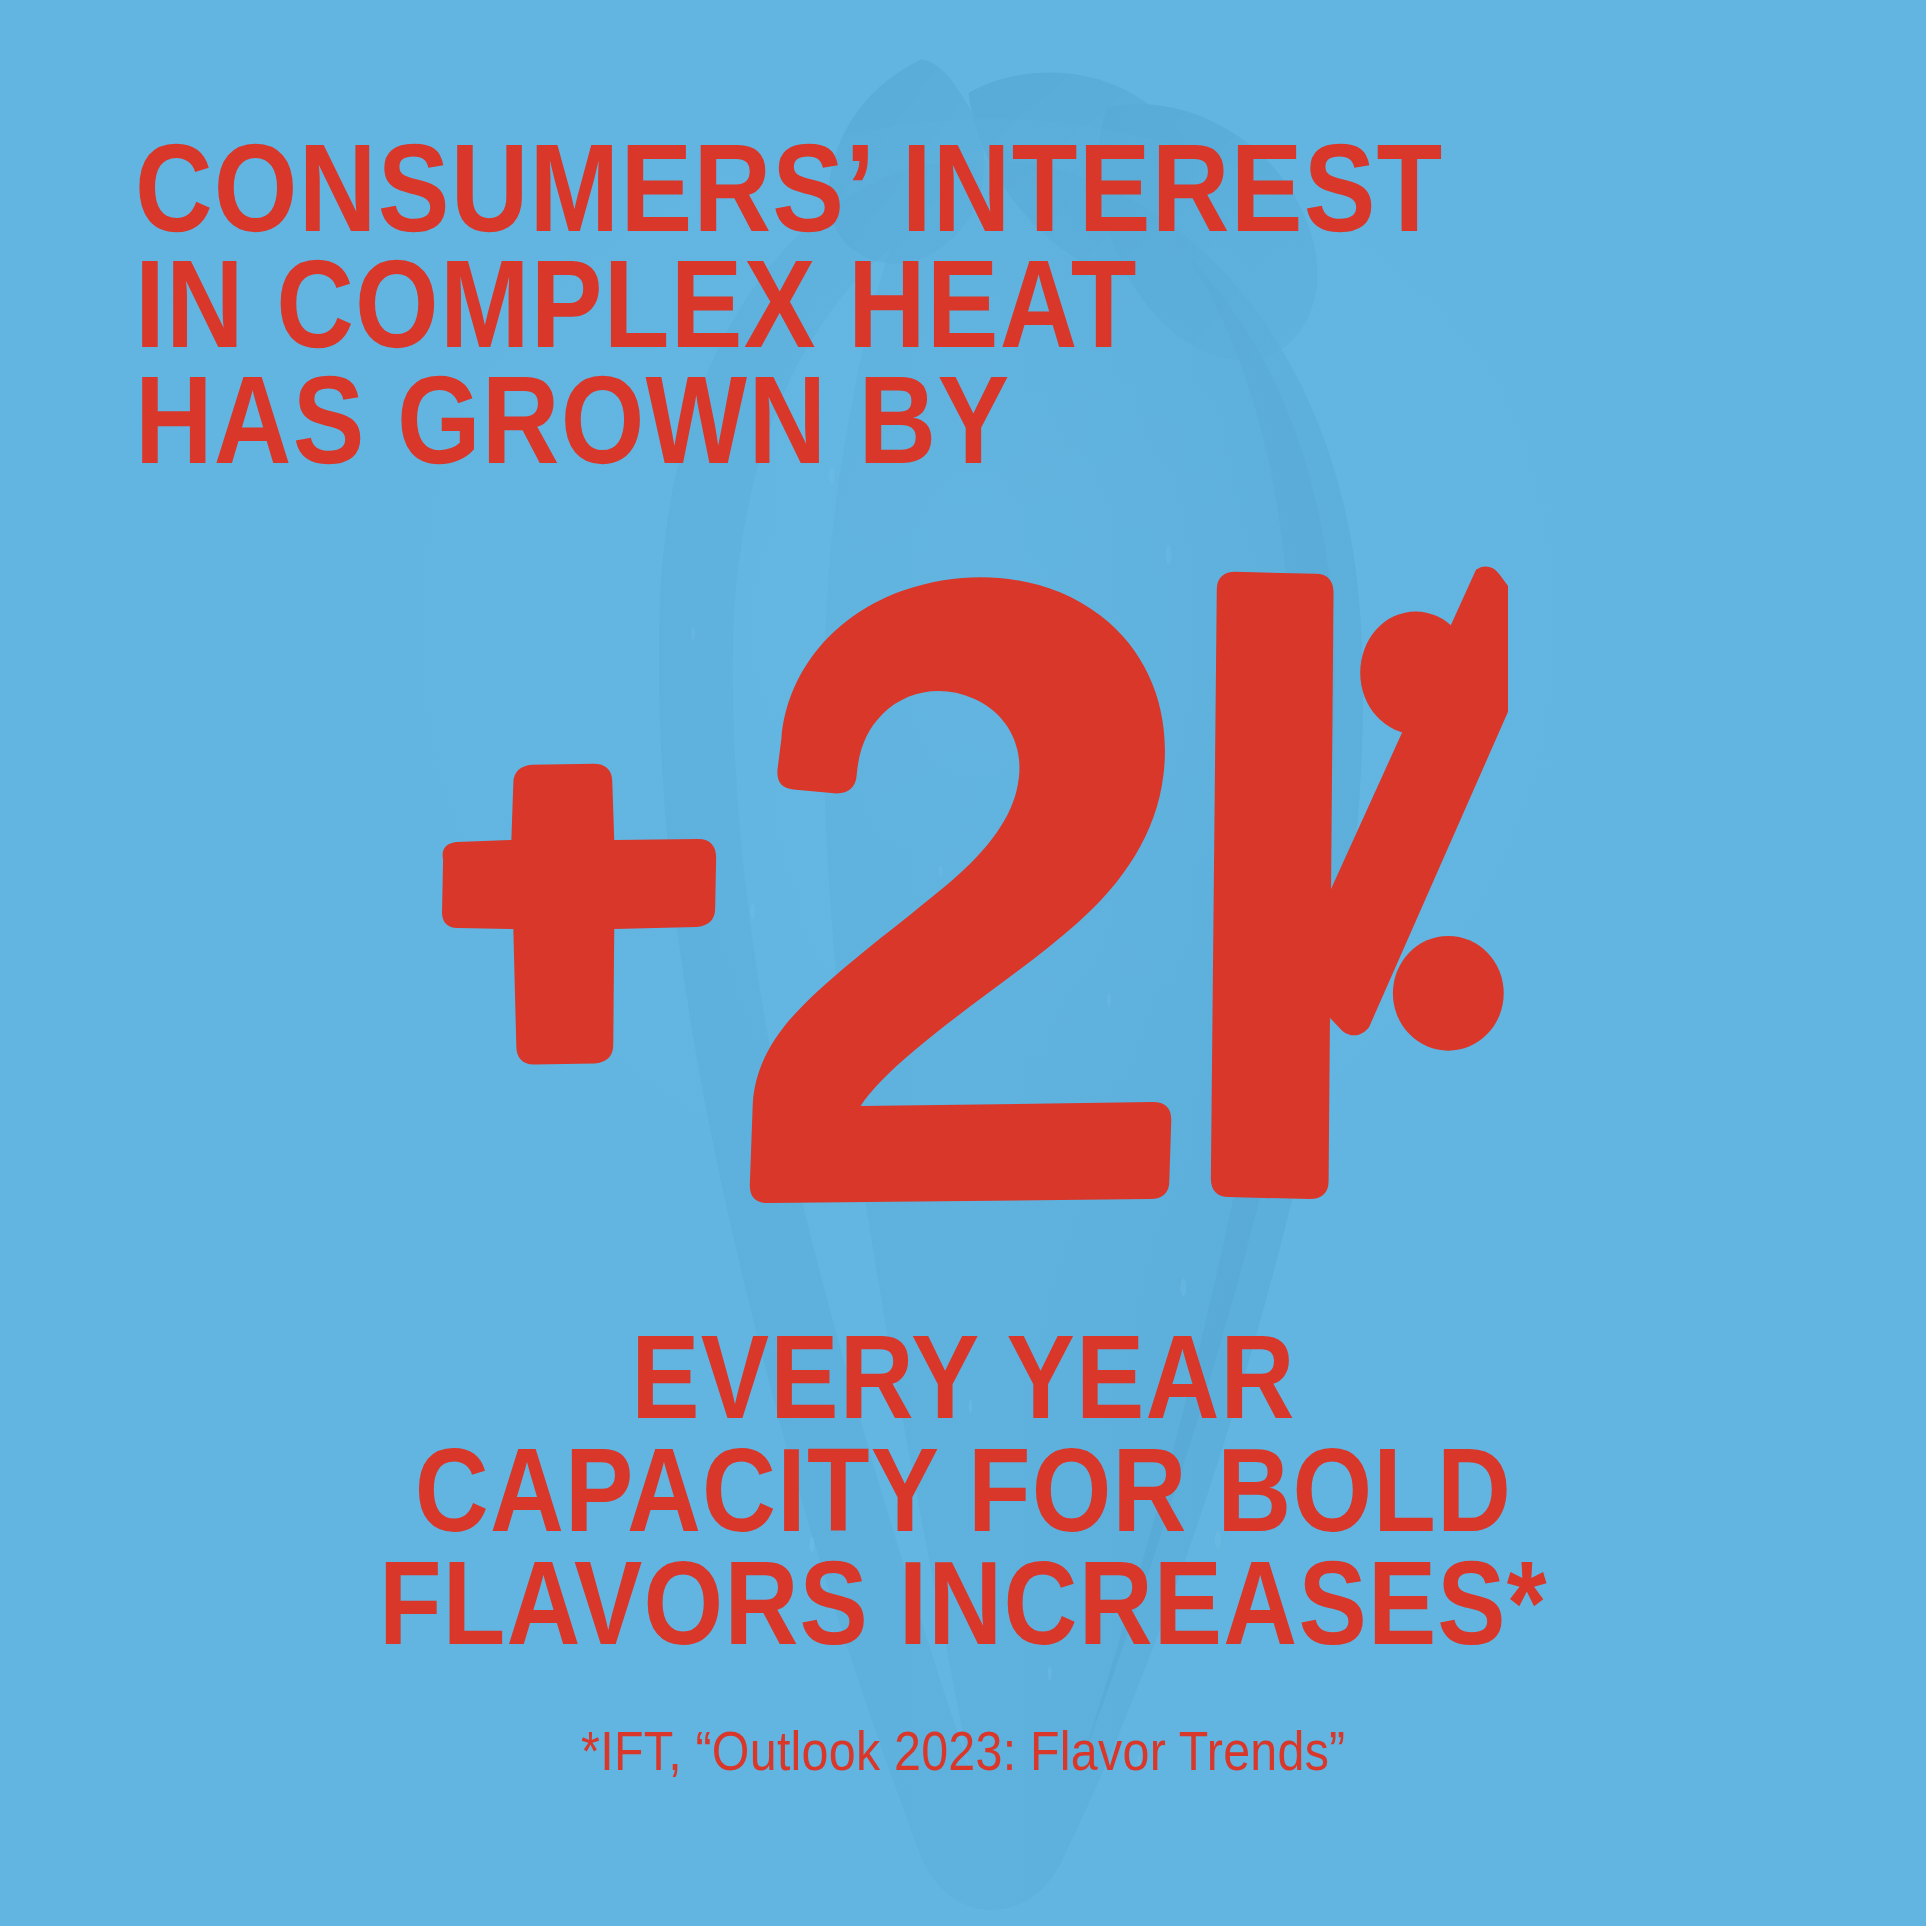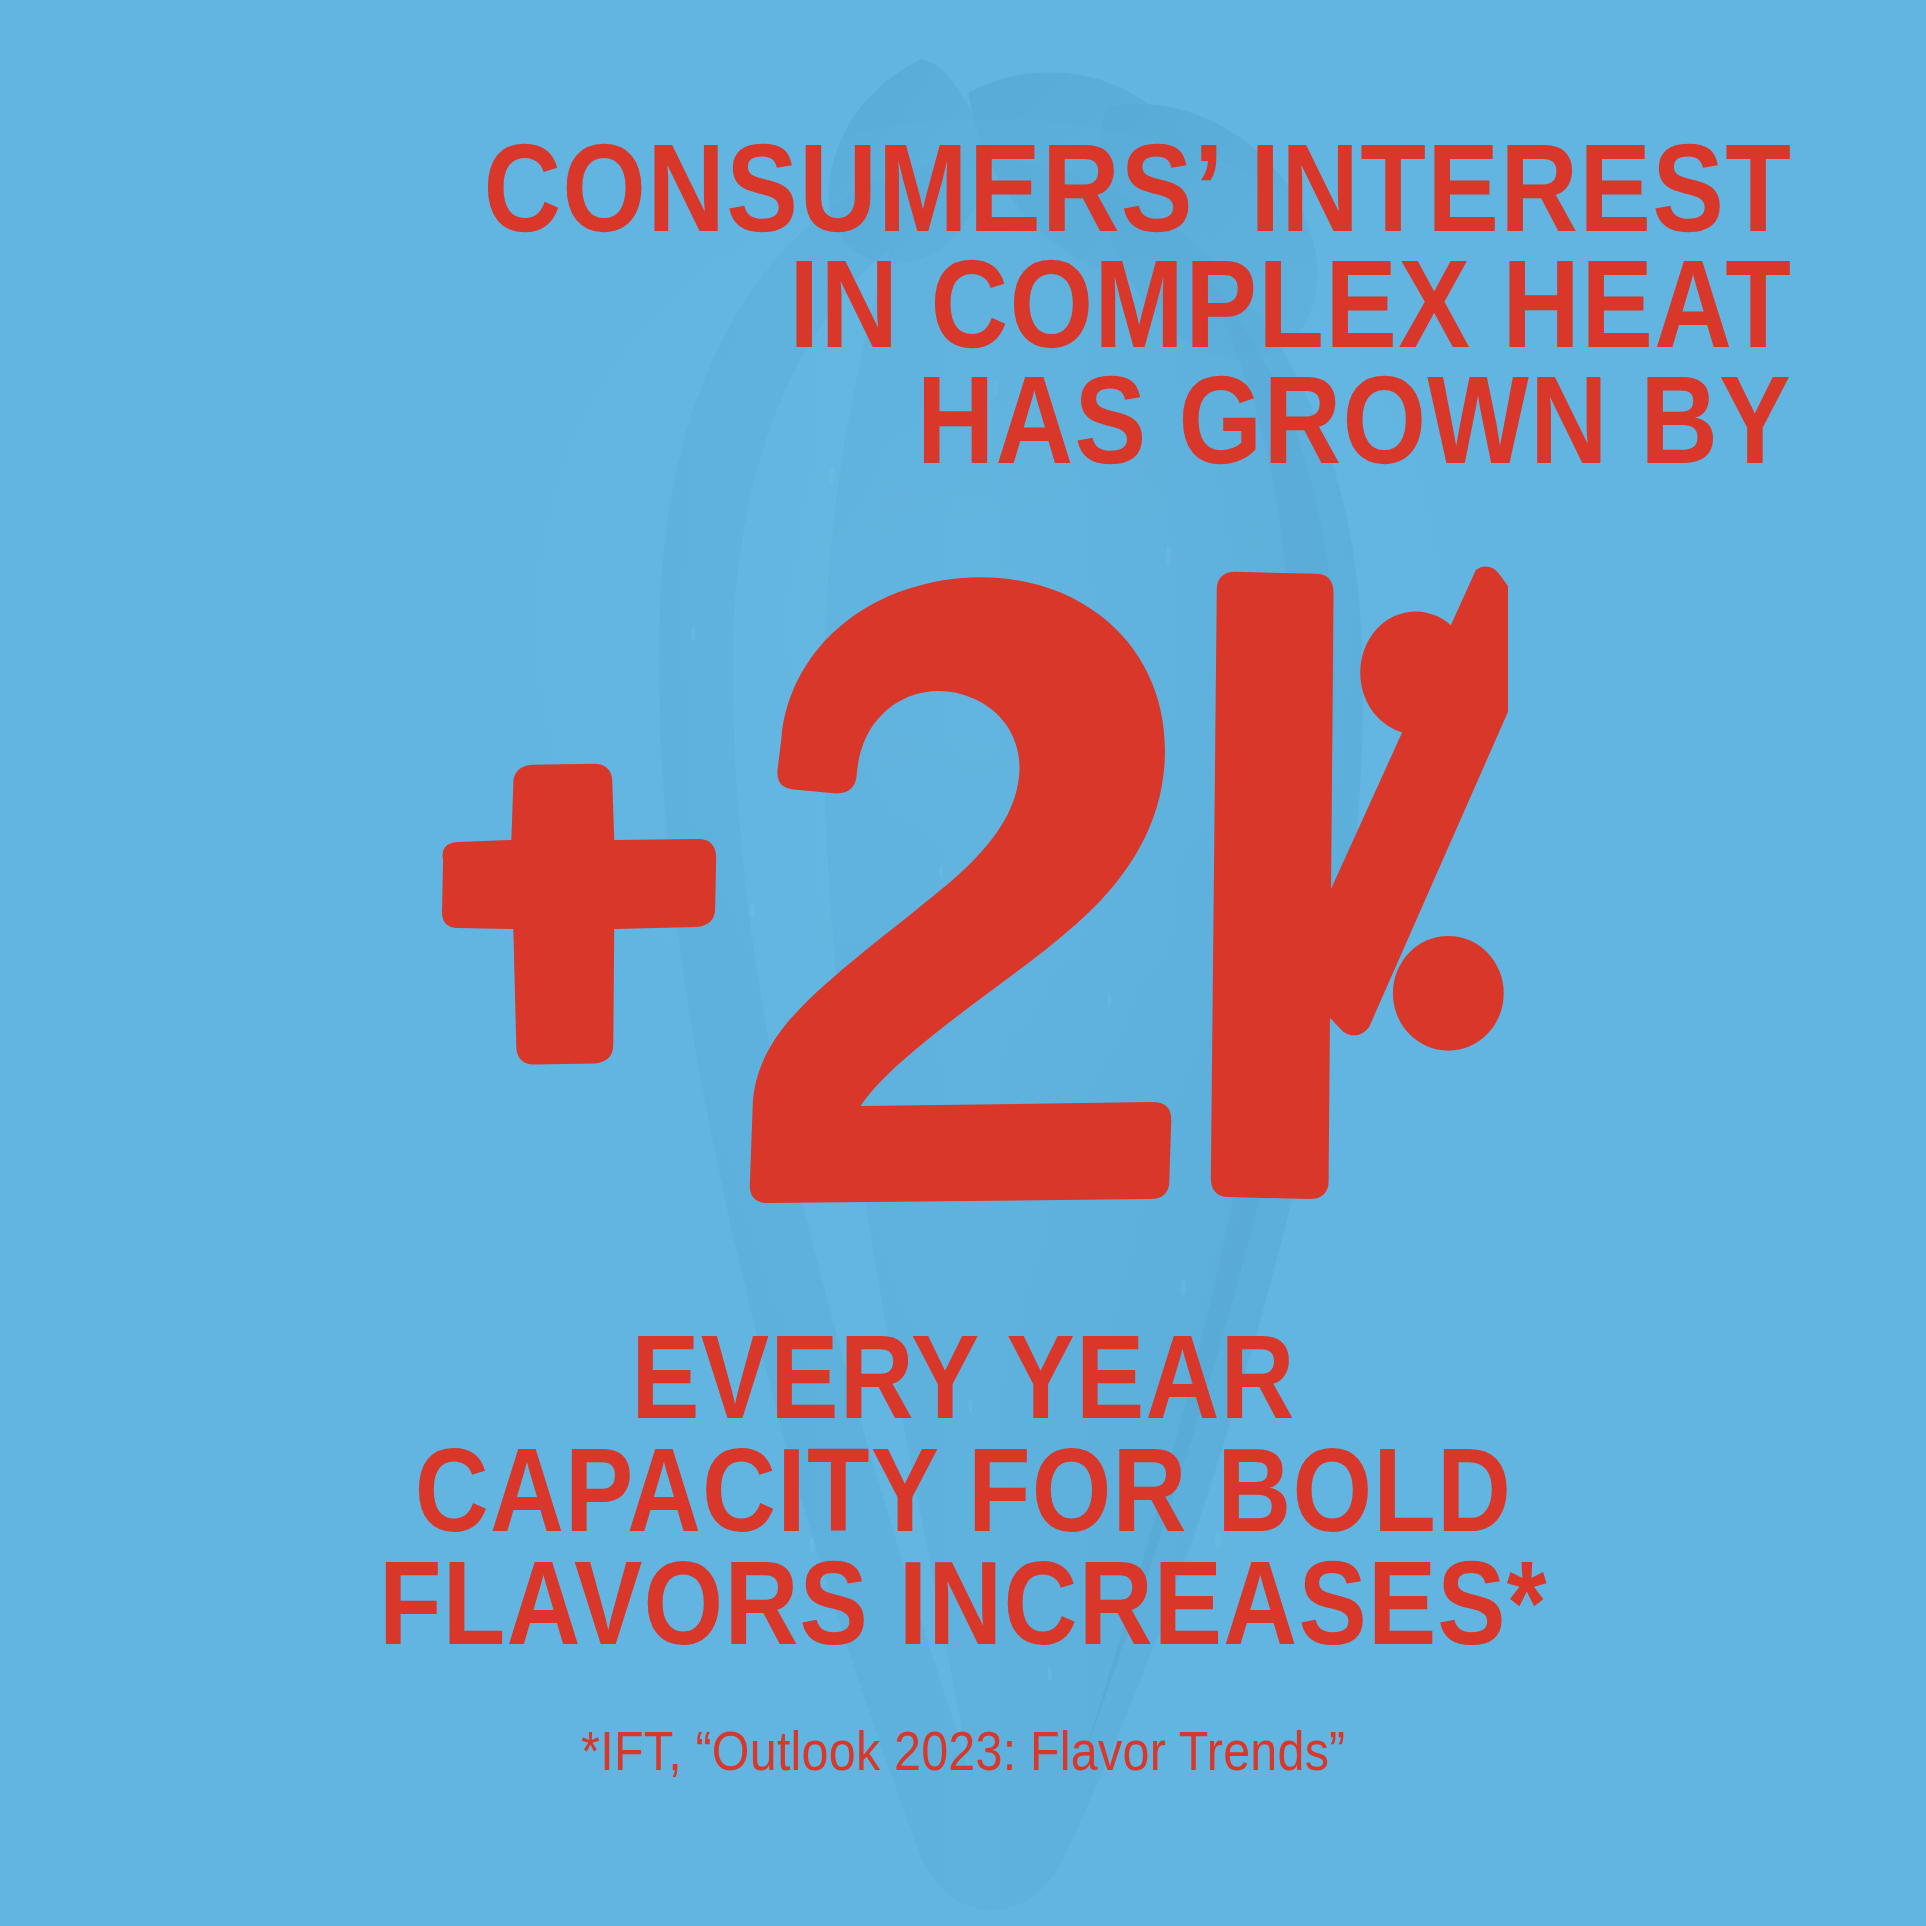--- a/index.html
+++ b/index.html
@@ -35,21 +35,21 @@
     inset: 0;
     z-index: 5;
   }
 
   
   .headline {
     position: absolute;
     top: 127px;
     left: 0;
     width: 100%;
-    text-align: right;
+    text-align: left;
     color: #D9372A;
   }
   .headline .hl-line {
     display: block;
     font-weight: 700;
     font-stretch: condensed;
     letter-spacing: 0.012em;
     line-height: 0.99;
     white-space: nowrap;
     text-rendering: geometricPrecision;

